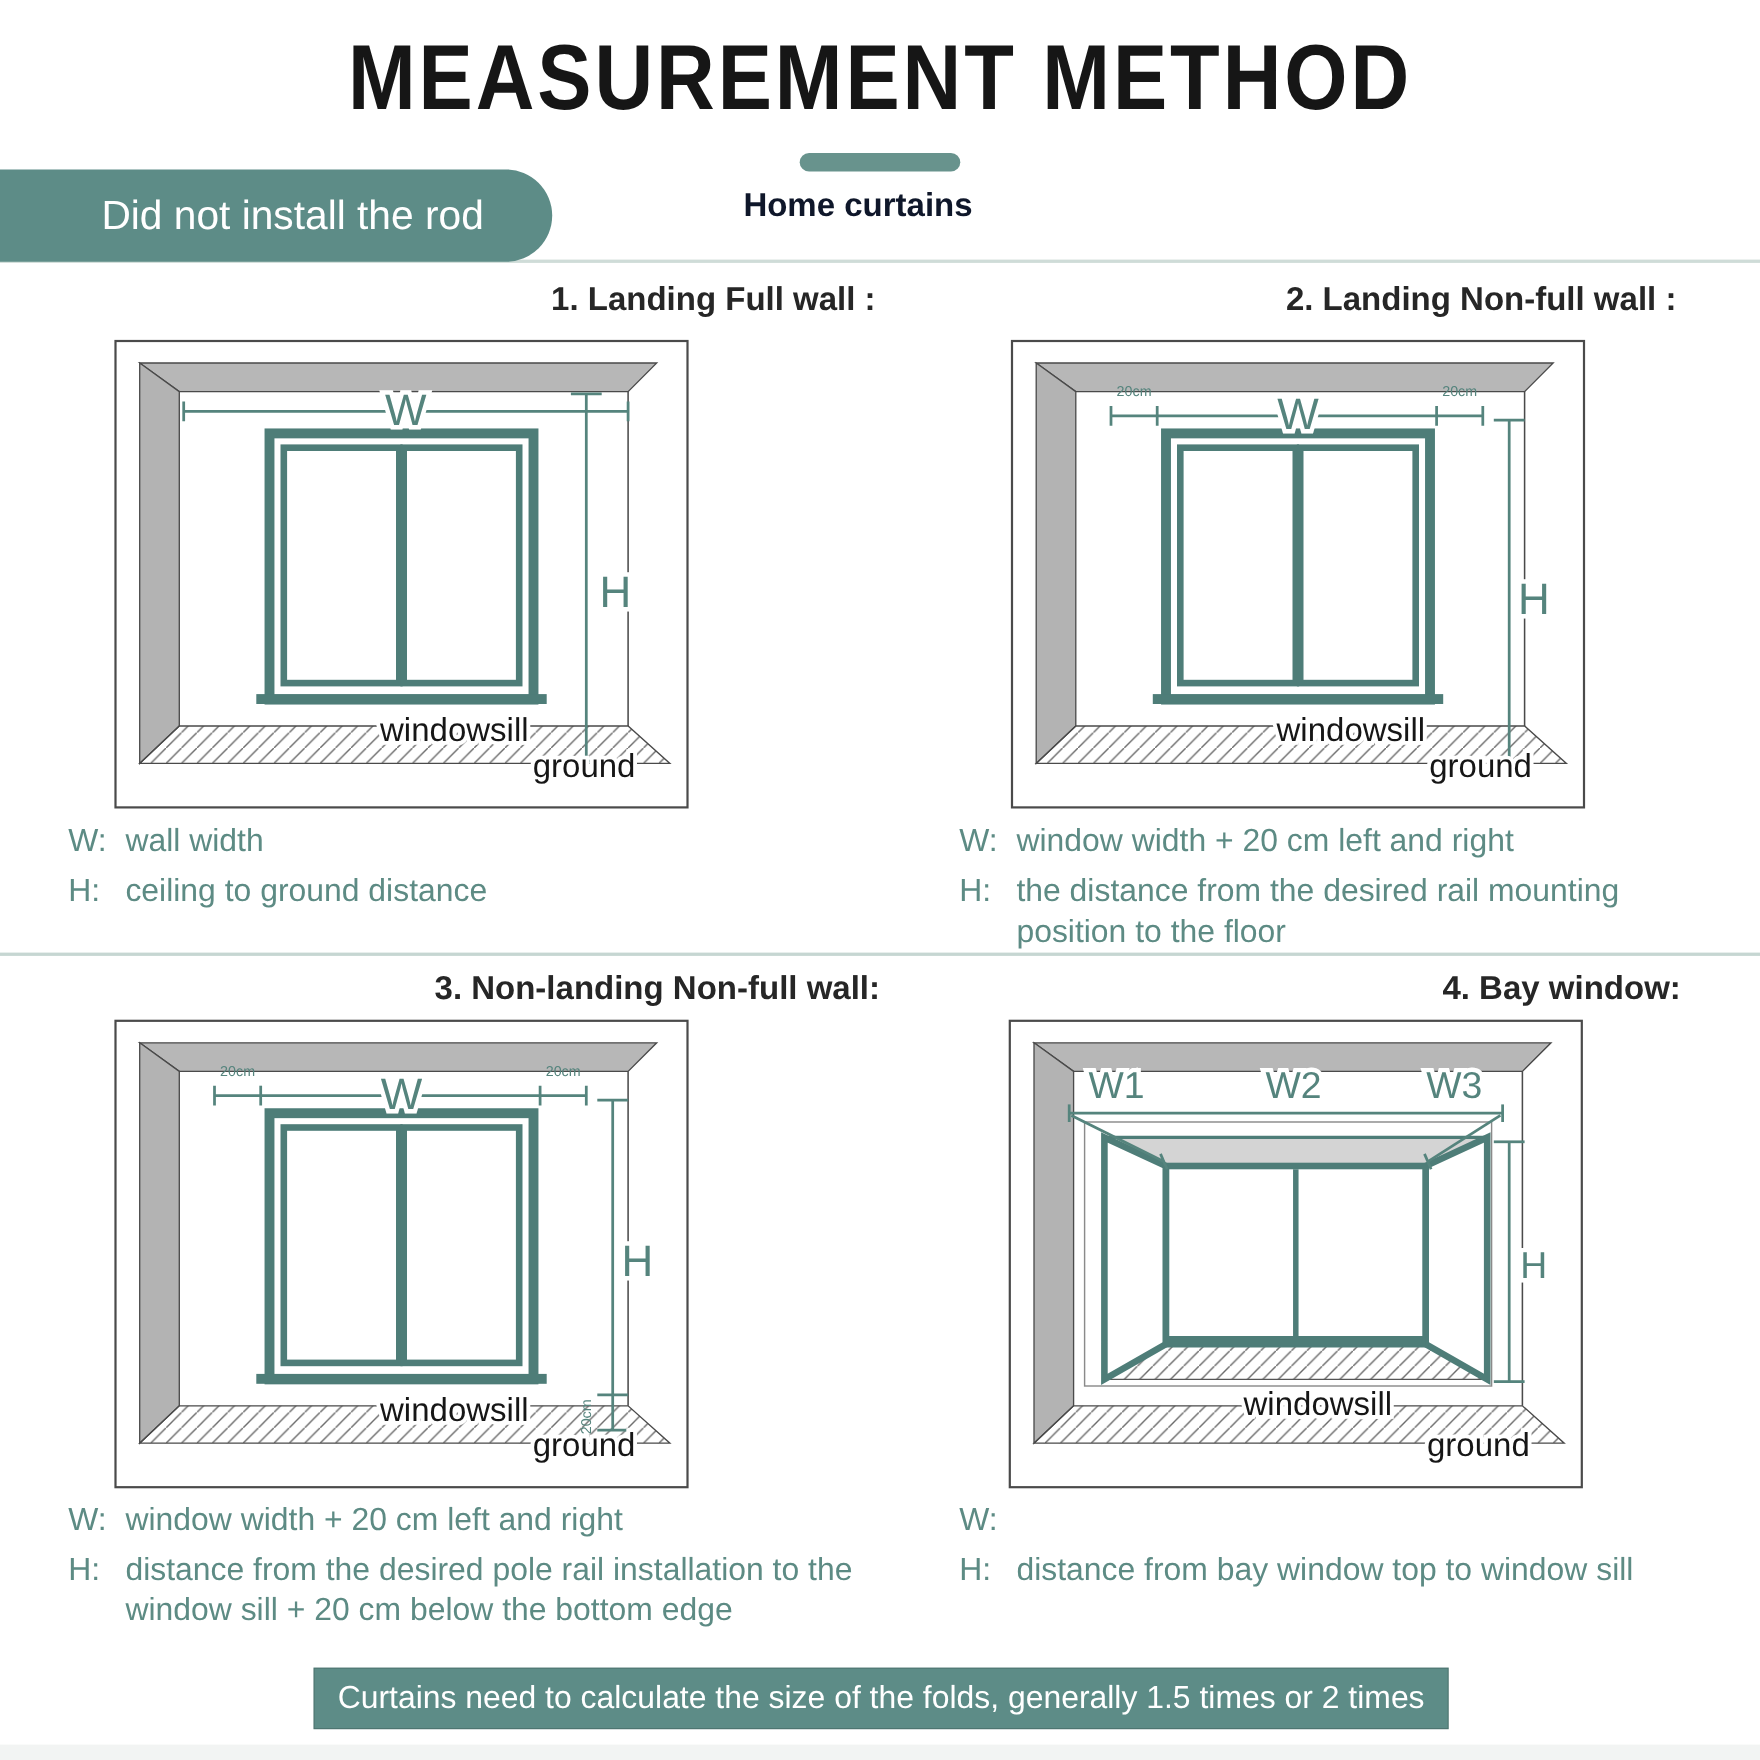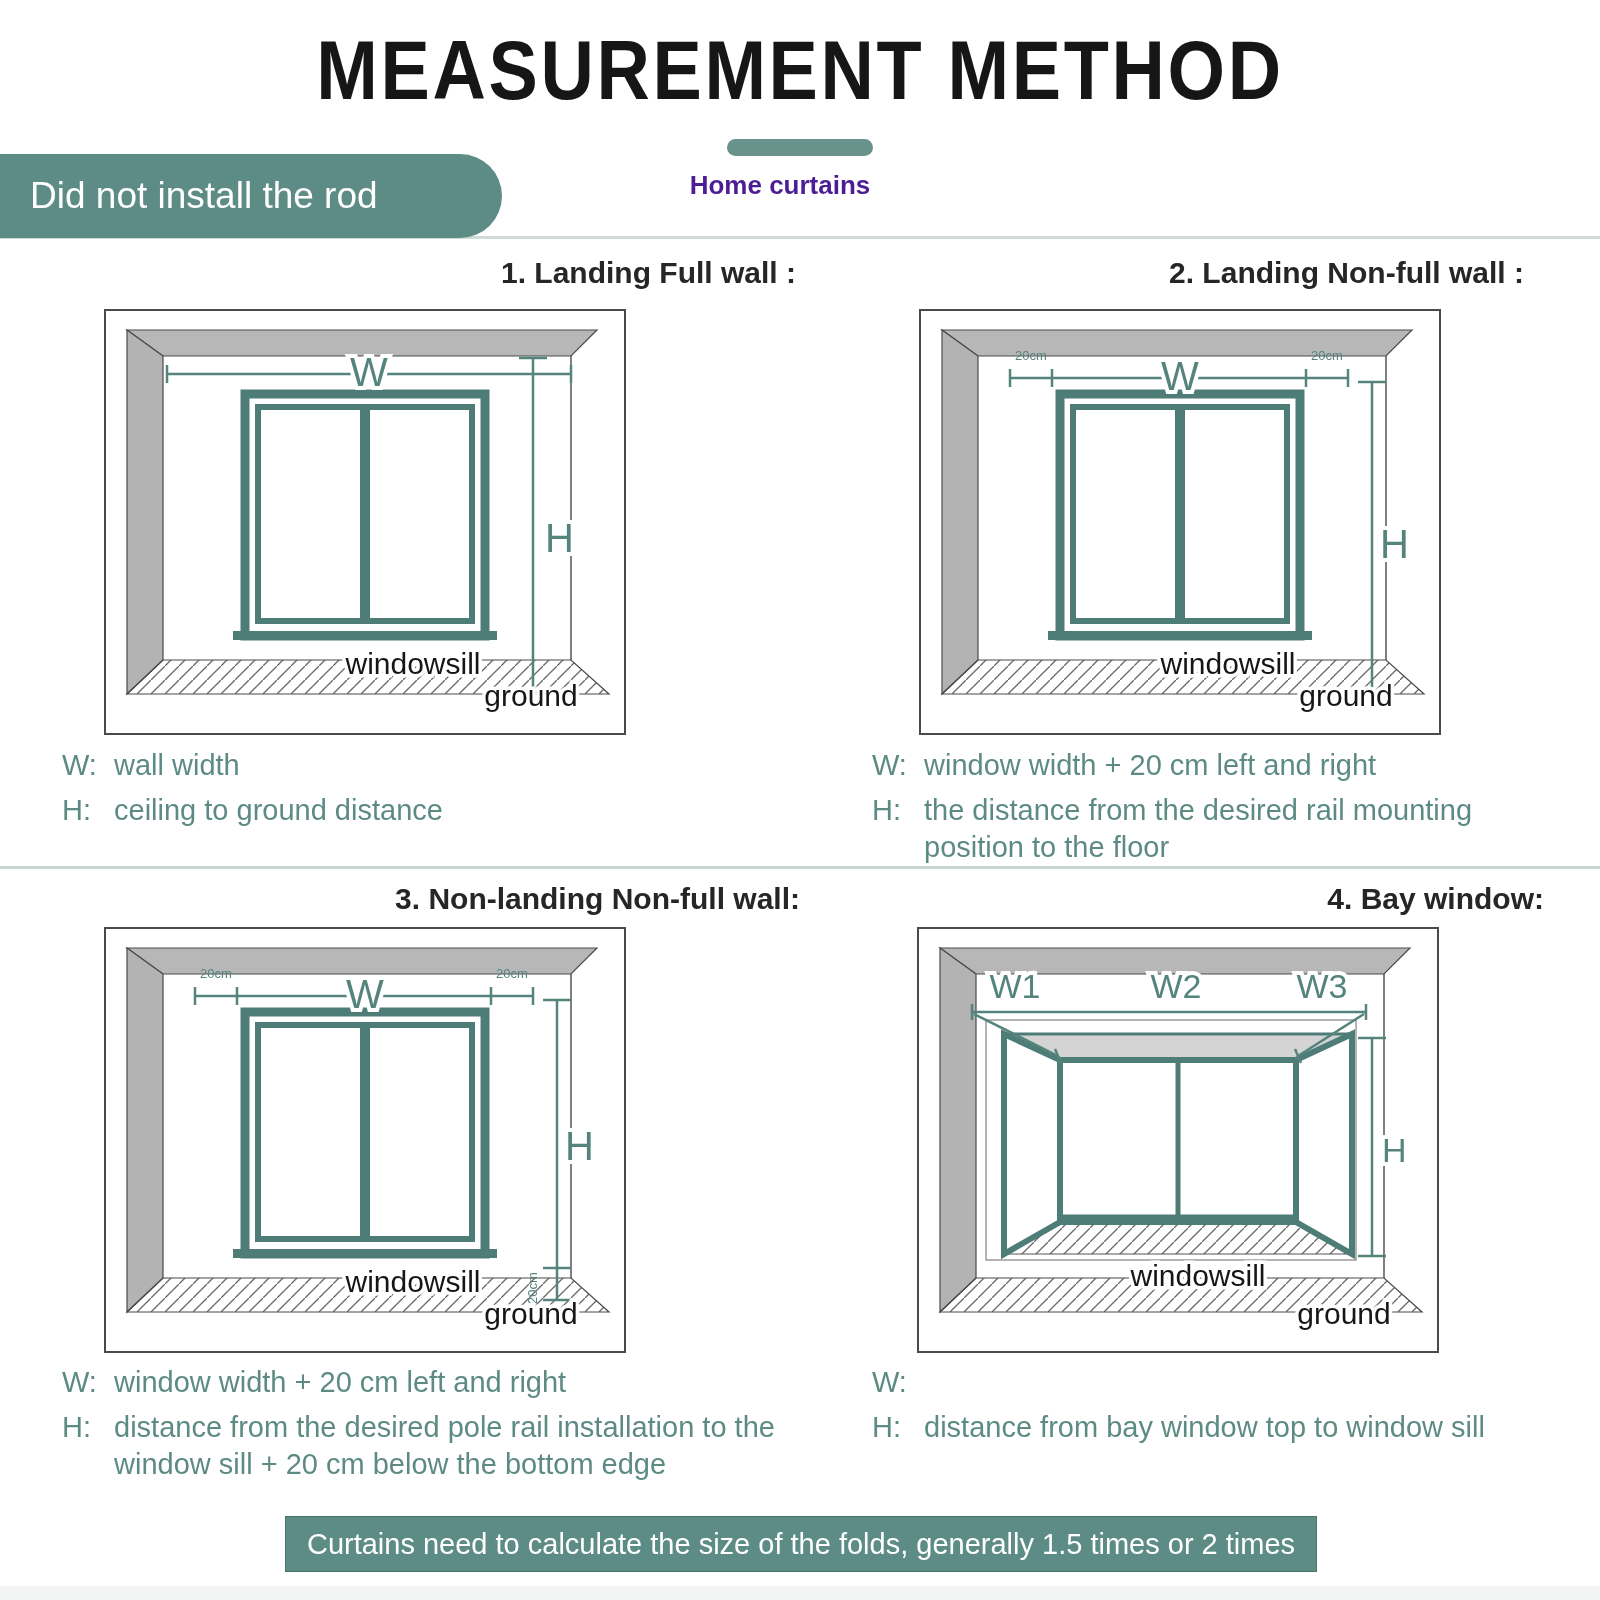--- a/index.html
+++ b/index.html
@@ -1,41 +1,41 @@
 <!DOCTYPE html>
 <html><head>
 <meta charset="utf-8">
 <style>
   html,body{margin:0;padding:0;background:#fff;}
   body{width:1600px;height:1600px;position:relative;overflow:hidden;
        font-family:"Liberation Sans",sans-serif;color:#1a1a1a;}
-  .abs{position:absolute;}
+  .abs{position:absolute;text-align:center;}
 
   .main-title{top:22px;left:0;width:1600px;text-align:center;
     font-size:84px;font-weight:600;letter-spacing:3px;color:#161616;
     transform:scaleX(0.88);}
 
   .header-line{top:236px;left:0;width:1600px;height:3px;background:#cfdcd8;}
   .rod-badge{top:154px;left:0;width:502px;height:84px;background:#5d8c87;
     border-radius:0 46px 46px 0;color:#fff;font-size:37px;line-height:84px;
     padding-left:30px;box-sizing:border-box;z-index:2;}
   .accent-bar{top:139px;left:727px;width:146px;height:17px;background:#68938d;border-radius:9px;}
   .category-label{top:170px;left:635px;width:290px;text-align:center;
-    font-size:26px;font-weight:600;color:#4c1d95;}
+    font-size:30px;font-weight:600;color:#0f172a;}
 
   .panel{position:absolute;width:800px;}
   .panel-1{left:0;top:250px;height:618px;}
   .panel-2{left:800px;top:250px;height:618px;}
   .panel-3{left:0;top:872px;height:630px;padding-left:40px;}
   .panel-4{left:800px;top:872px;height:630px;}
   .panel-heading{text-align:right;font-size:30px;font-weight:700;color:#262626;margin-top:6px;}
   .panel-1 .panel-heading{padding-right:4px;}
   .panel-2 .panel-heading{padding-right:76px;}
   .panel-3 .panel-heading{padding-right:40px;margin-top:10px;}
-  .panel-4 .panel-heading{padding-right:56px;margin-top:10px;}
+  .panel-4 .panel-heading{padding-right:72px;margin-top:10px;}
 
   .diagram{position:absolute;display:block;}
   .panel-1 .diagram{left:95px;top:52px;}
   .panel-2 .diagram{left:110px;top:52px;}
   .panel-3 .diagram{left:95px;top:48px;}
   .panel-4 .diagram{left:108px;top:48px;}
 
   .notes{position:absolute;}
   .panel-1 .notes{left:62px;top:497px;}
   .panel-2 .notes{left:72px;top:497px;}

